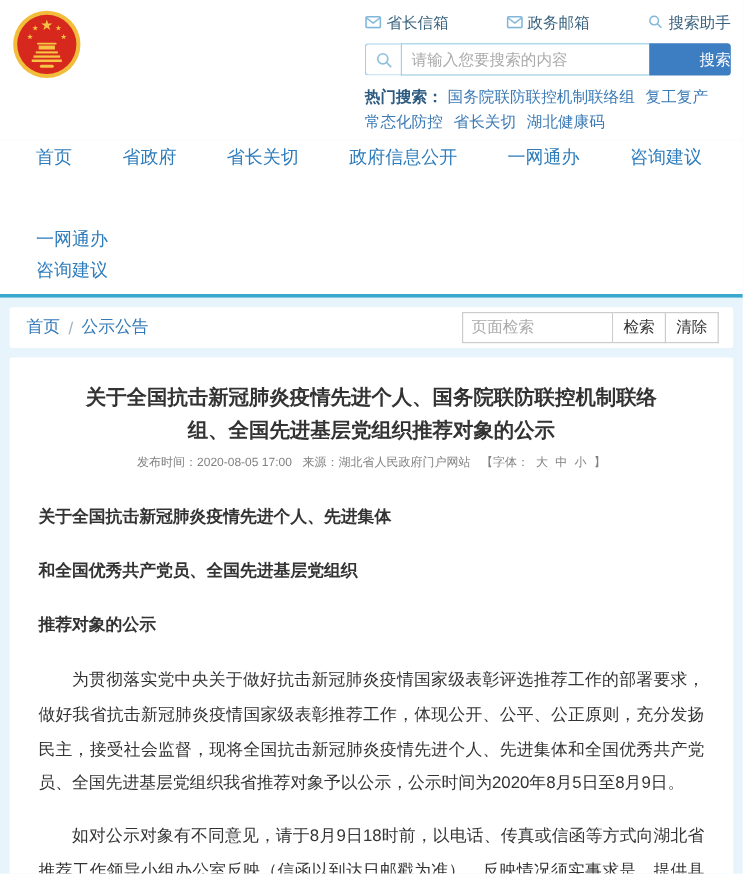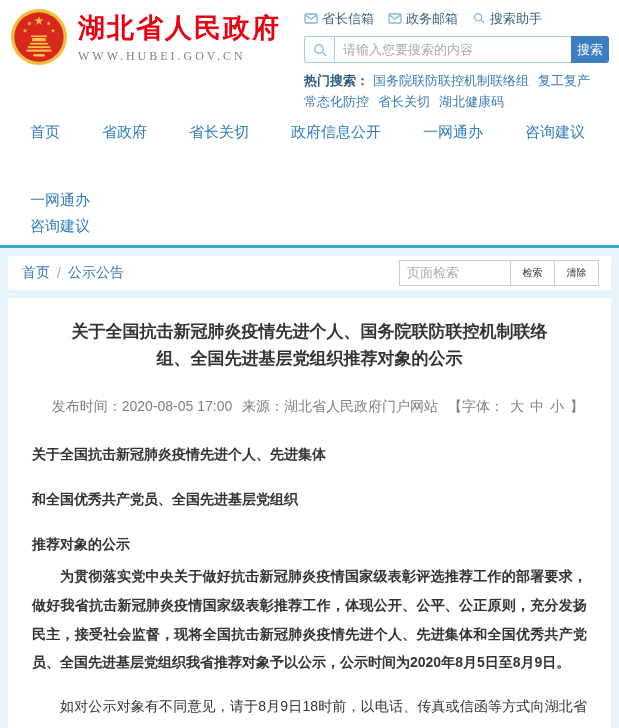--- a/index.html
+++ b/index.html
@@ -12,55 +12,55 @@
     overflow:hidden;
   }
   
   .header { background:#fff; padding:6px 10px 4px 10px; display:flex; justify-content:space-between; }
   .logo { display:flex; align-items:flex-start; gap:10px; padding-top:2px; }
   .logo svg { width:58px; height:58px; }
   .logo-text { display:flex; flex-direction:column; padding-top:6px; }
   .site-name { color:#e60012; font-size:27px; font-weight:bold; letter-spacing:2px; line-height:1.1; }
   .site-url { color:#808080; font-size:12px; letter-spacing:3px; margin-top:5px; font-family:"Liberation Serif","DejaVu Serif",serif; }
   .header-right { width:305px; display:flex; flex-direction:column; padding-top:4px; }
-  .top-links { display:flex; justify-content:flex-start; gap:14px; font-size:13px; color:#39627f; margin-bottom:8px; }
+  .top-links { display:flex; justify-content:space-between; gap:14px; font-size:13px; color:#39627f; margin-bottom:8px; }
   .top-link { display:flex; align-items:center; gap:4px; cursor:pointer; }
   .top-link svg { width:14px; height:12px; }
   .searchbar { display:flex; height:27px;border-radius:12px; }
   .search-icon-cell { width:30px; border:1px solid #9fd0e8; border-right:none; border-radius:3px 0 0 3px; display:flex; align-items:center; justify-content:center; background:#fff; }
   .search-input { flex:1; border:1px solid #9fd0e8; border-right:none; padding:0 8px; font-size:13px; color:#333; outline:none; }
   .search-input::placeholder { color:#aaa; }
-  .search-btn { width:38px; background:#3d7dc1; color:#fff; font-size:13px; border:none; border-radius:0 3px 3px 0; cursor:pointer; }
+  .search-btn { width:68px; background:#3d7dc1; color:#fff; font-size:13px; border:none; border-radius:0 3px 3px 0; cursor:pointer;text-align:right; }
   .hot-search { margin-top:7px; font-size:13px; line-height:1.65; }
   .hot-label { color:#2c5a80; font-weight:bold; margin-right:4px; }
   .hot-link { color:#3b7ab5; text-decoration:none; margin-right:9px; cursor:pointer; }
   
   .nav { background:#fff; padding:2px 0 6px 30px; border-bottom:3px solid #38a8cd; }
   .nav-row { display:flex; gap:42px; line-height:26px; flex-wrap:wrap; }
   .nav-link { color:#2e7cbb; font-size:15px; text-decoration:none; cursor:pointer; white-space:nowrap; }
   
   .page-body { padding:8px; }
   .crumb-bar { background:#fff; border-radius:2px; height:34px; display:flex; align-items:center; justify-content:space-between; padding:0 12px 0 14px; }
   .breadcrumb { font-size:14px; color:#3379b7; display:flex; gap:7px; align-items:center; }
   .crumb-sep { color:#9ab3c4; }
   .crumb-link { cursor:pointer; }
   .page-search { display:flex; height:26px; }
-  .page-search input { width:112px; border:1px solid #ccc; font-size:13px; padding:0 7px; color:#333; outline:none; }
+  .page-search input { width:126px; border:1px solid #ccc; font-size:13px; padding:0 7px; color:#333; outline:none; }
   .page-search input::placeholder { color:#aaa; }
-  .ps-btn { border:1px solid #ccc; border-left:none; background:#fff; width:44px; font-size:10px; color:#333; cursor:pointer;font-family:Liberation Mono, monospace; }
+  .ps-btn { border:1px solid #ccc; border-left:none; background:#fff; width:44px; font-size:13px; color:#333; cursor:pointer;font-family:Liberation Mono, monospace; }
   
   .content { background:#fff; border-radius:2px; margin-top:8px; height:668px; padding:20px 24px 0 24px; }
   .art-title { text-align:center; font-size:17px; font-weight:bold; color:#333; line-height:1.6; margin:0 30px; }
-  .art-meta { text-align:right; font-size:14px; color:#808080; margin-top:26px; }
+  .art-meta { text-align:center; font-size:10px; color:#808080; margin-top:6px; }
   .art-meta span { margin:0 3px; }
   .font-size-opt { cursor:pointer; margin:0 2px; }
   .doc-title { text-align:left; font-size:14px; font-weight:bold; color:#333; margin-top:27px; }
   .doc-title:first-of-type { margin-top:30px; }
   .para { font-size:14px; color:#333; line-height:2.05; text-align:justify; text-indent:2em; margin-top:15px; }
-  .para.first { margin-top:8px;font-weight:bold; }
+  .para.first { margin-top:22px; }
 </style>
 </head>
 <body>
 
 <div class="header">
   <div class="logo">
     <span>
       <svg viewBox="0 0 60 60" aria-hidden="true">
         <circle cx="30" cy="30" r="29" fill="#f2bd3a"></circle>
         <circle cx="30" cy="30" r="25.5" fill="#d7281d"></circle>
@@ -71,24 +71,20 @@
           <path d="M0,-1 L0.588,0.809 L-0.951,-0.309 L0.951,-0.309 L-0.588,0.809 Z" transform="translate(15.5,23.5) scale(2.6)"></path>
           <path d="M0,-1 L0.588,0.809 L-0.951,-0.309 L0.951,-0.309 L-0.588,0.809 Z" transform="translate(44.5,23.5) scale(2.6)"></path>
           <rect x="21.5" y="28.5" width="17" height="1.6" rx="0.8"></rect>
           <rect x="23" y="31" width="14" height="3.4"></rect>
           <rect x="20.5" y="36" width="19" height="1.8"></rect>
           <rect x="18.5" y="39.5" width="23" height="2"></rect>
           <rect x="17" y="43" width="26" height="2.2"></rect>
           <rect x="24" y="47.5" width="12" height="2.6" rx="1.3"></rect>
         </g>
       </svg>
-    </span>
-    <span class="logo-text">
-      <span class="site-name">湖北省人民政府</span>
-      <span class="site-url">WWW.HUBEI.GOV.CN</span>
     </span>
   </div>
 
   <div class="header-right">
     <div class="top-links">
       <span class="top-link">
         <span>
           <svg viewBox="0 0 14 12">
               <rect x="1" y="2" width="12" height="9" rx="1" fill="none" stroke="#7fb6d9" stroke-width="1.3"></rect>
               <path d="M1.5,3 L7,7.2 L12.5,3" fill="none" stroke="#7fb6d9" stroke-width="1.3"></path>

